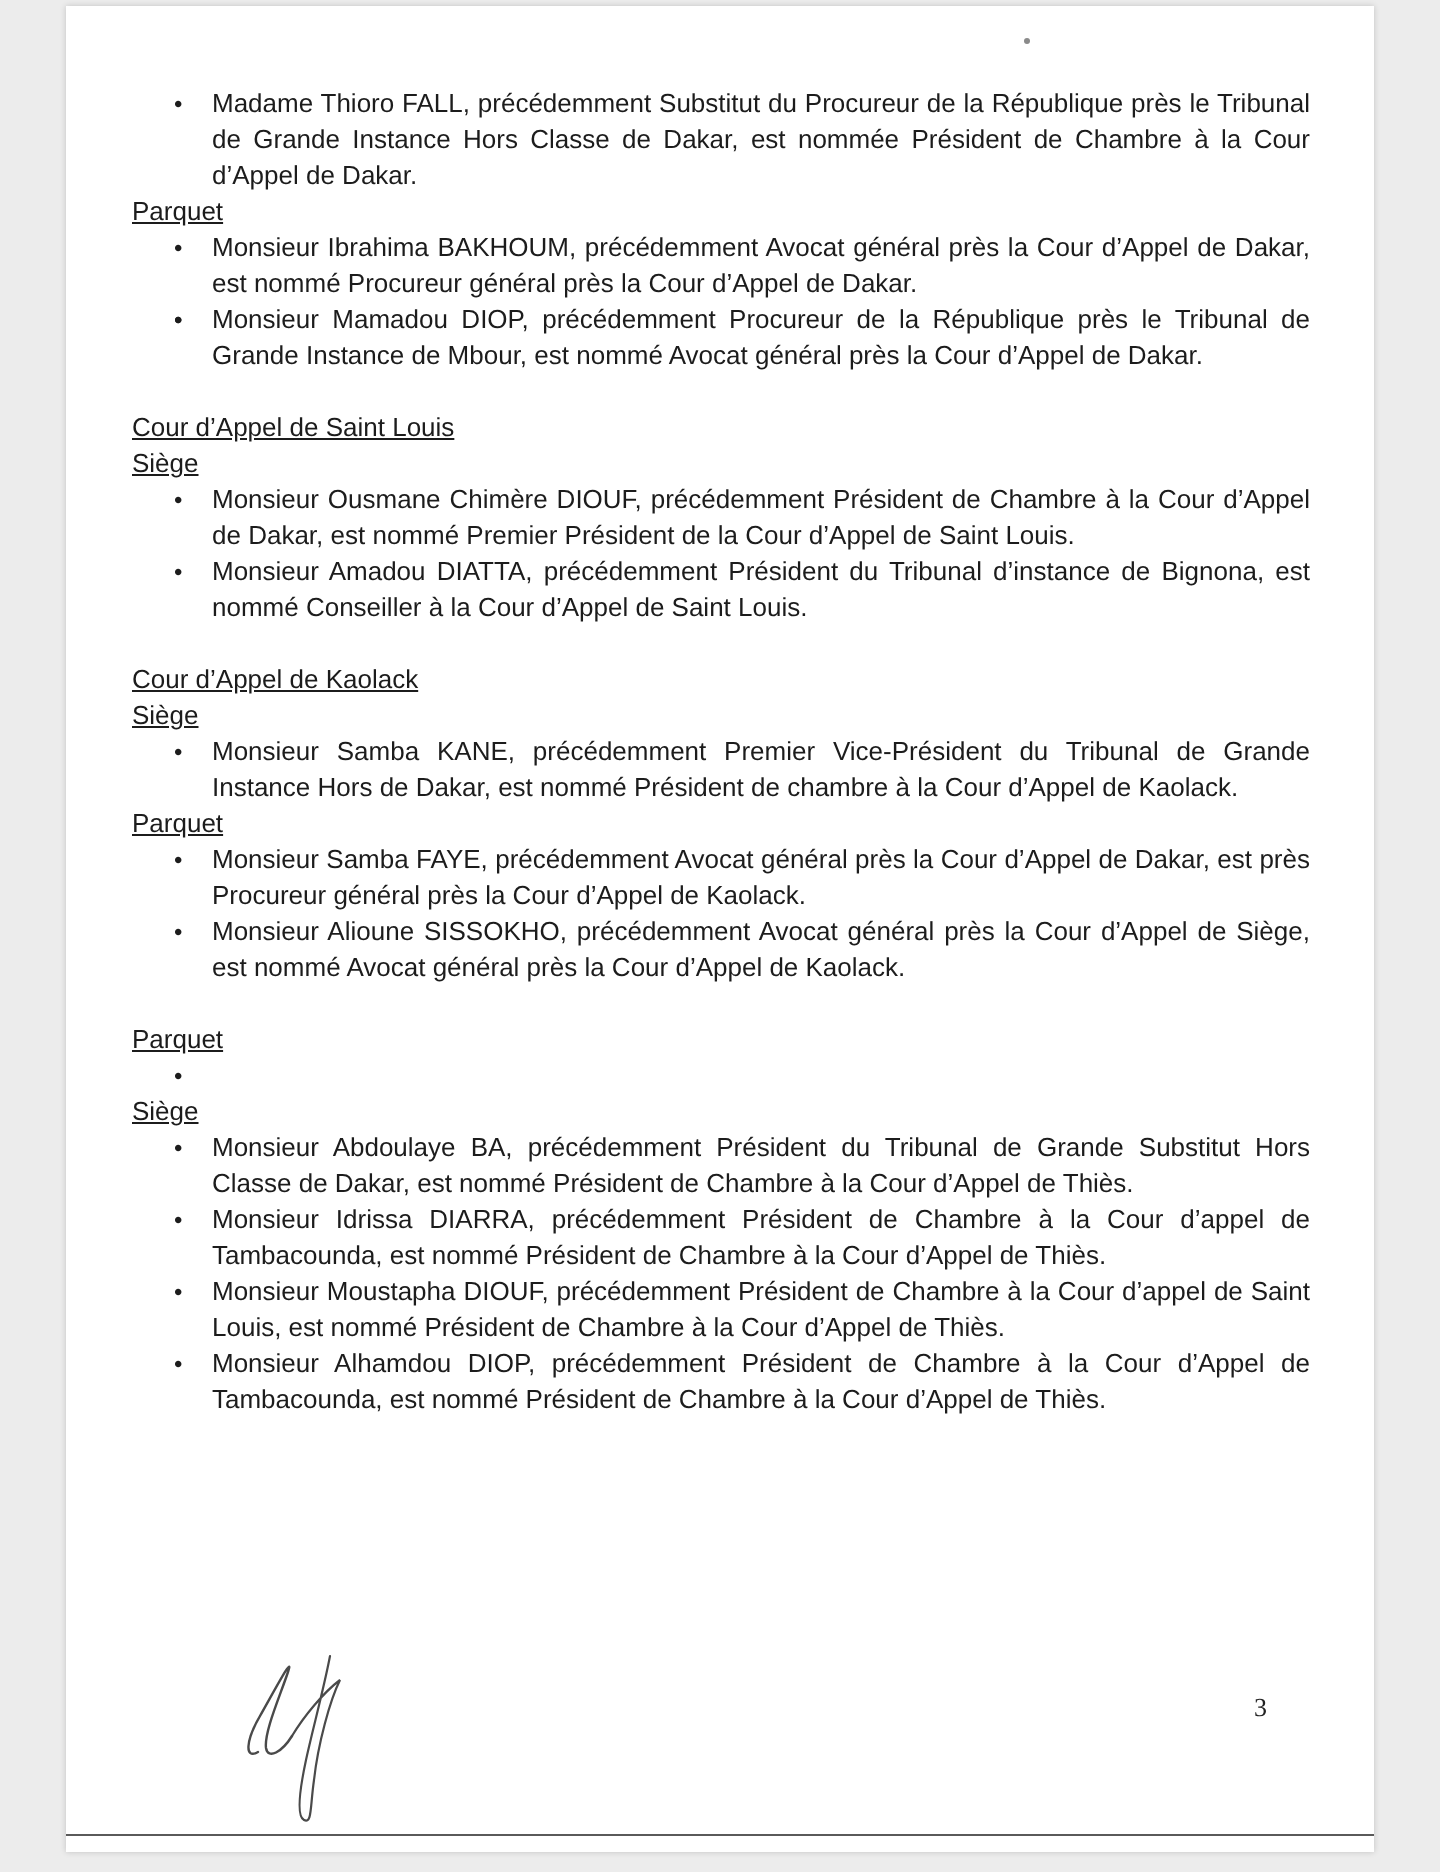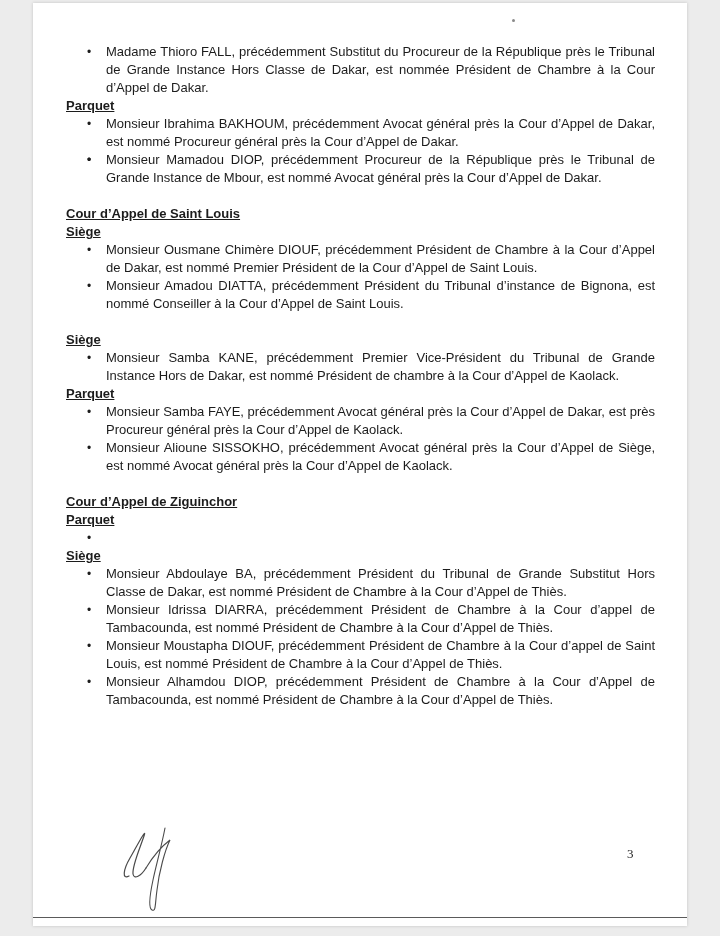--- a/index.html
+++ b/index.html
@@ -25,21 +25,21 @@
   .content {
     position: absolute;
     left: 33px; top: 40px;
     width: 589px;
     font-family: "Liberation Sans", sans-serif;
     font-size: 13px;
     line-height: 18px;
     color: #1c1c1c;
   }
   .heading, .subheading {
-    font-weight: bold;
+    font-weight: normal;
     text-decoration: underline;
   }
   .item {
     position: relative;
     padding-left: 40px;
     text-align: justify;
   }
   .item .bullet {
     position: absolute;
     left: 21px;
@@ -77,27 +77,27 @@
       <div class="subheading">Parquet</div>
       <div class="item"><span class="bullet">•</span><span>Monsieur Ibrahima BAKHOUM, précédemment Avocat général près la Cour d’Appel de Dakar, est nommé Procureur général près la Cour d’Appel de Dakar.</span></div>
       <div class="item"><span class="bullet">•</span></div>
       <div class="item"><span class="bullet">•</span><span>Monsieur Mamadou DIOP, précédemment Procureur de la République près le Tribunal de Grande Instance de Mbour, est nommé Avocat général près la Cour d’Appel de Dakar.</span></div>
       <div class="gap"></div>
       <div class="heading">Cour d’Appel de Saint Louis</div>
       <div class="subheading">Siège</div>
       <div class="item"><span class="bullet">•</span><span>Monsieur Ousmane Chimère DIOUF, précédemment Président de Chambre à la Cour d’Appel de Dakar, est nommé Premier Président de la Cour d’Appel de Saint Louis.</span></div>
       <div class="item"><span class="bullet">•</span><span>Monsieur Amadou DIATTA, précédemment Président du Tribunal d’instance de Bignona, est nommé Conseiller à la Cour d’Appel de Saint Louis.</span></div>
       <div class="gap"></div>
+      <div class="heading">Cour d’Appel de Kaolack</div>
       <div class="subheading">Siège</div>
       <div class="item"><span class="bullet">•</span><span>Monsieur Samba KANE, précédemment Premier Vice-Président du Tribunal de Grande Instance Hors de Dakar, est nommé Président de chambre à la Cour d’Appel de Kaolack.</span></div>
       <div class="subheading">Parquet</div>
       <div class="item"><span class="bullet">•</span><span>Monsieur Samba FAYE, précédemment Avocat général près la Cour d’Appel de Dakar, est près Procureur général près la Cour d’Appel de Kaolack.</span></div>
       <div class="item"><span class="bullet">•</span><span>Monsieur Alioune SISSOKHO, précédemment Avocat général près la Cour d’Appel de Siège, est nommé Avocat général près la Cour d’Appel de Kaolack.</span></div>
       <div class="gap"></div>
-      <div class="heading">Cour d’Appel de Ziguinchor</div>
       <div class="subheading">Parquet</div>
       <div class="item"><span class="bullet">•</span></div>
       <div class="gap"></div>
       <div class="subheading">Siège</div>
       <div class="item"><span class="bullet">•</span><span>Monsieur Abdoulaye BA, précédemment Président du Tribunal de Grande Substitut Hors Classe de Dakar, est nommé Président de Chambre à la Cour d’Appel de Thiès.</span></div>
       <div class="item"><span class="bullet">•</span><span>Monsieur Idrissa DIARRA, précédemment Président de Chambre à la Cour d’appel de Tambacounda, est nommé Président de Chambre à la Cour d’Appel de Thiès.</span></div>
       <div class="item"><span class="bullet">•</span><span>Monsieur Moustapha DIOUF, précédemment Président de Chambre à la Cour d’appel de Saint Louis, est nommé Président de Chambre à la Cour d’Appel de Thiès.</span></div>
       <div class="item"><span class="bullet">•</span><span>Monsieur Alhamdou DIOP, précédemment Président de Chambre à la Cour d’Appel de Tambacounda, est nommé Président de Chambre à la Cour d’Appel de Thiès.</span></div>
     </div>
 

